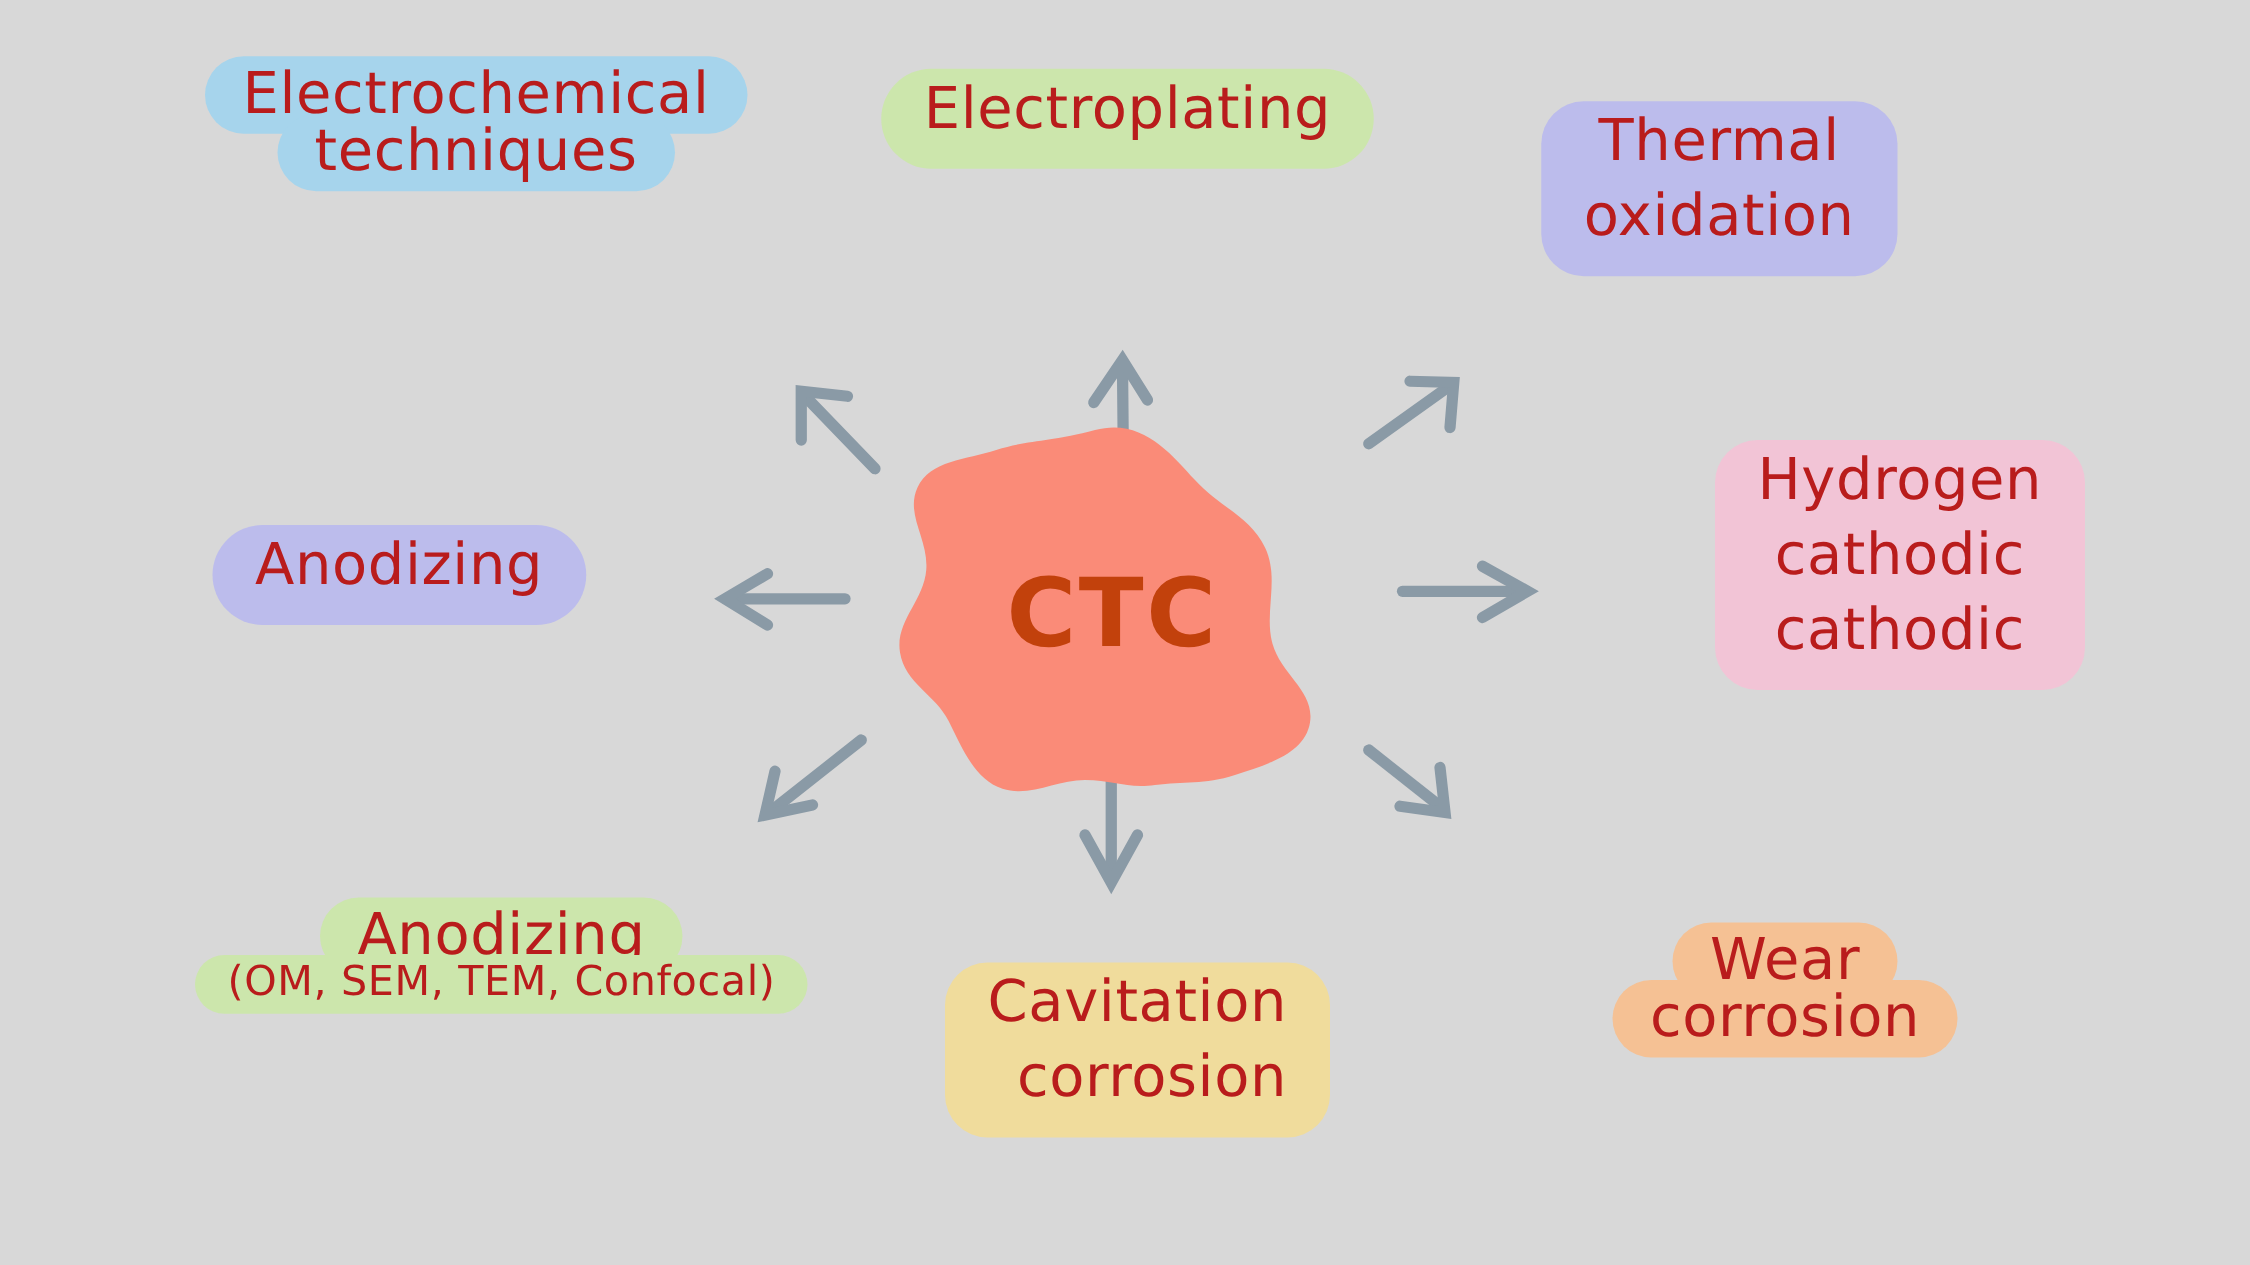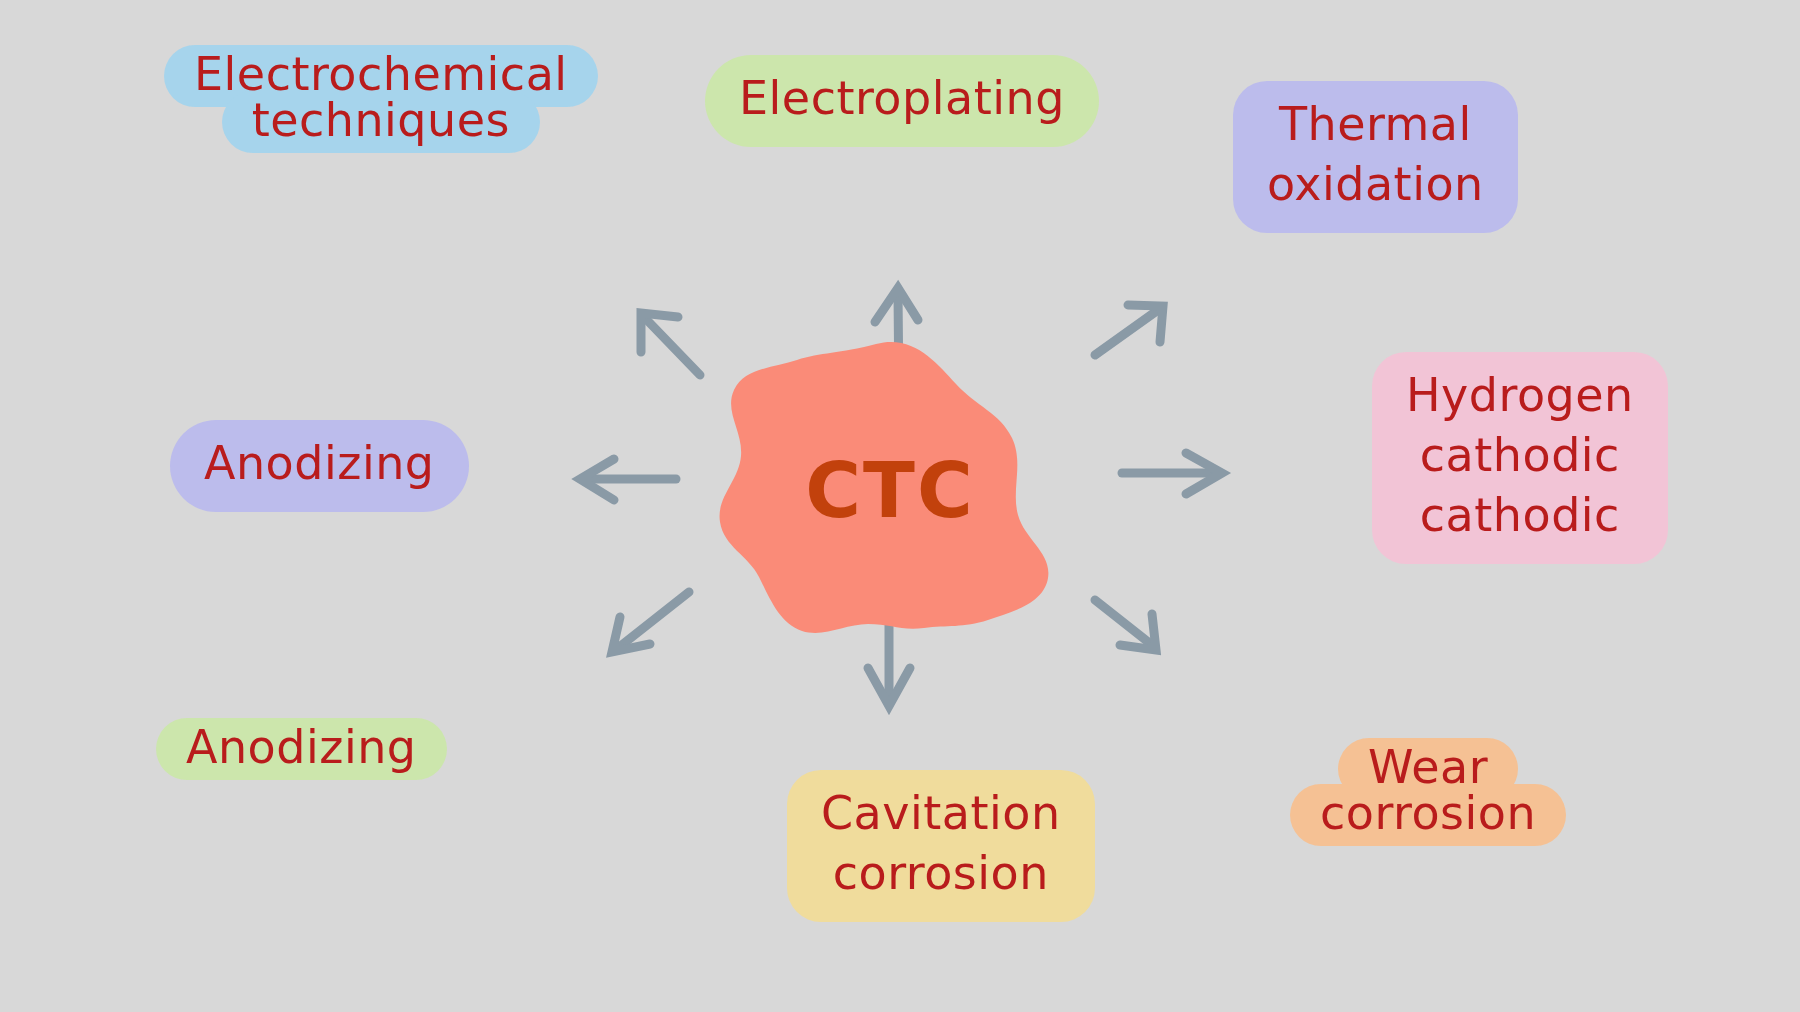--- a/index.html
+++ b/index.html
@@ -50,42 +50,42 @@
   .c-blue   .line{ background:#a6d4ec; }
   .c-green  .line{ background:#cce6ac; }
   .c-purple .line{ background:#bcbcec; }
   .c-pink   .line{ background:#f2c4d6;text-align:right; }
   .c-yellow .line{ background:#f0dc9c; }
   .c-orange .line{ background:#f5c194; }
 
   
   .solid{
     border-radius:34px;
-    padding:20px 34px 26px 34px;
+    padding:8px 34px 26px 34px;
   }
   .solid .line{
     background:none !important;
     padding:0;
     border-radius:0;
   }
   .solid .line + .line{ margin-top:14px; }
   .solid.c-purple{ background:#bcbcec; }
   .solid.c-pink  { background:#f2c4d6; }
   .solid.c-yellow{ background:#f0dc9c; }
   .solid.c-green { background:#cce6ac; }
   .solid.pill{ border-radius:999px; }
 
   
   #n-electrochemical{ left:164px;  top:45px;  }
   #n-electroplating { left:705px;  top:55px;  }
   #n-thermal        { left:1233px; top:53px;margin-top:28px;  }
   #n-hydrogen       { left:1372px; top:352px; }
   #n-anodizing      { left:170px;  top:420px; }
   #n-microscopy     { left:156px;  top:718px; }
-  #n-cavitation     { left:787px;  top:770px; }
+  #n-cavitation     { left:756px;  top:770px;align-items:flex-end; }
   #n-wear           { left:1290px; top:738px; }
 
   
   #centre{
     position:absolute;
     left:700px;
     top:340px;
     width:380px;
     height:300px;
   }
@@ -204,19 +204,20 @@
     <span class="line">corrosion</span>
   </div>
 
   <div class="node c-yellow solid" id="n-cavitation">
     <span class="line">Cavitation</span>
     <span class="line">corrosion</span>
   </div>
 
   <div class="node c-green" id="n-microscopy">
     <span class="line">Anodizing</span>
+    <span class="line sub">(OM, SEM, TEM, Confocal)</span>
   </div>
 
   <div class="node c-purple solid pill" id="n-anodizing">
     <span class="line">Anodizing</span>
   </div>
 
 </div>
 
 </body></html>

